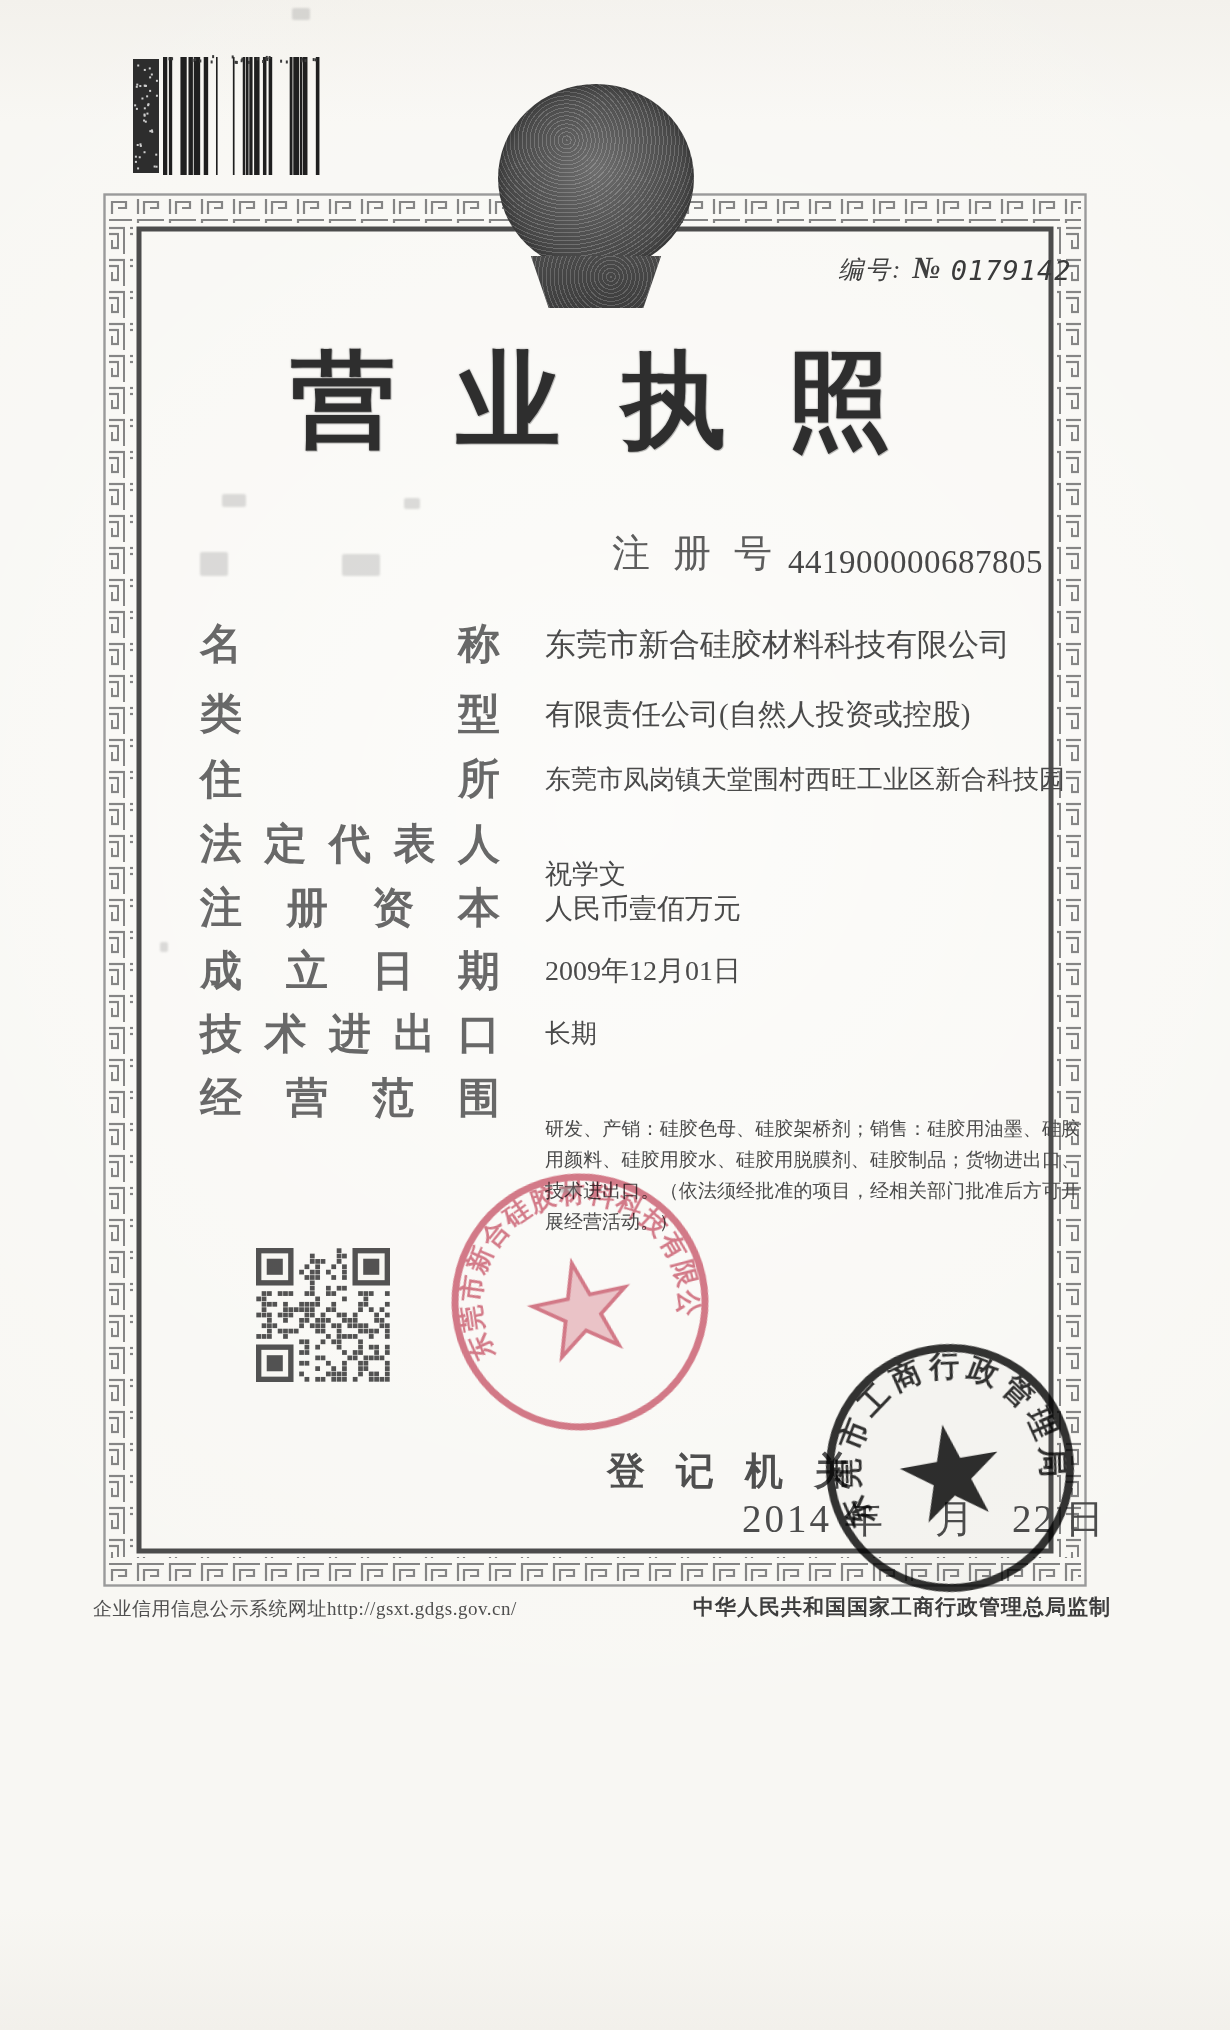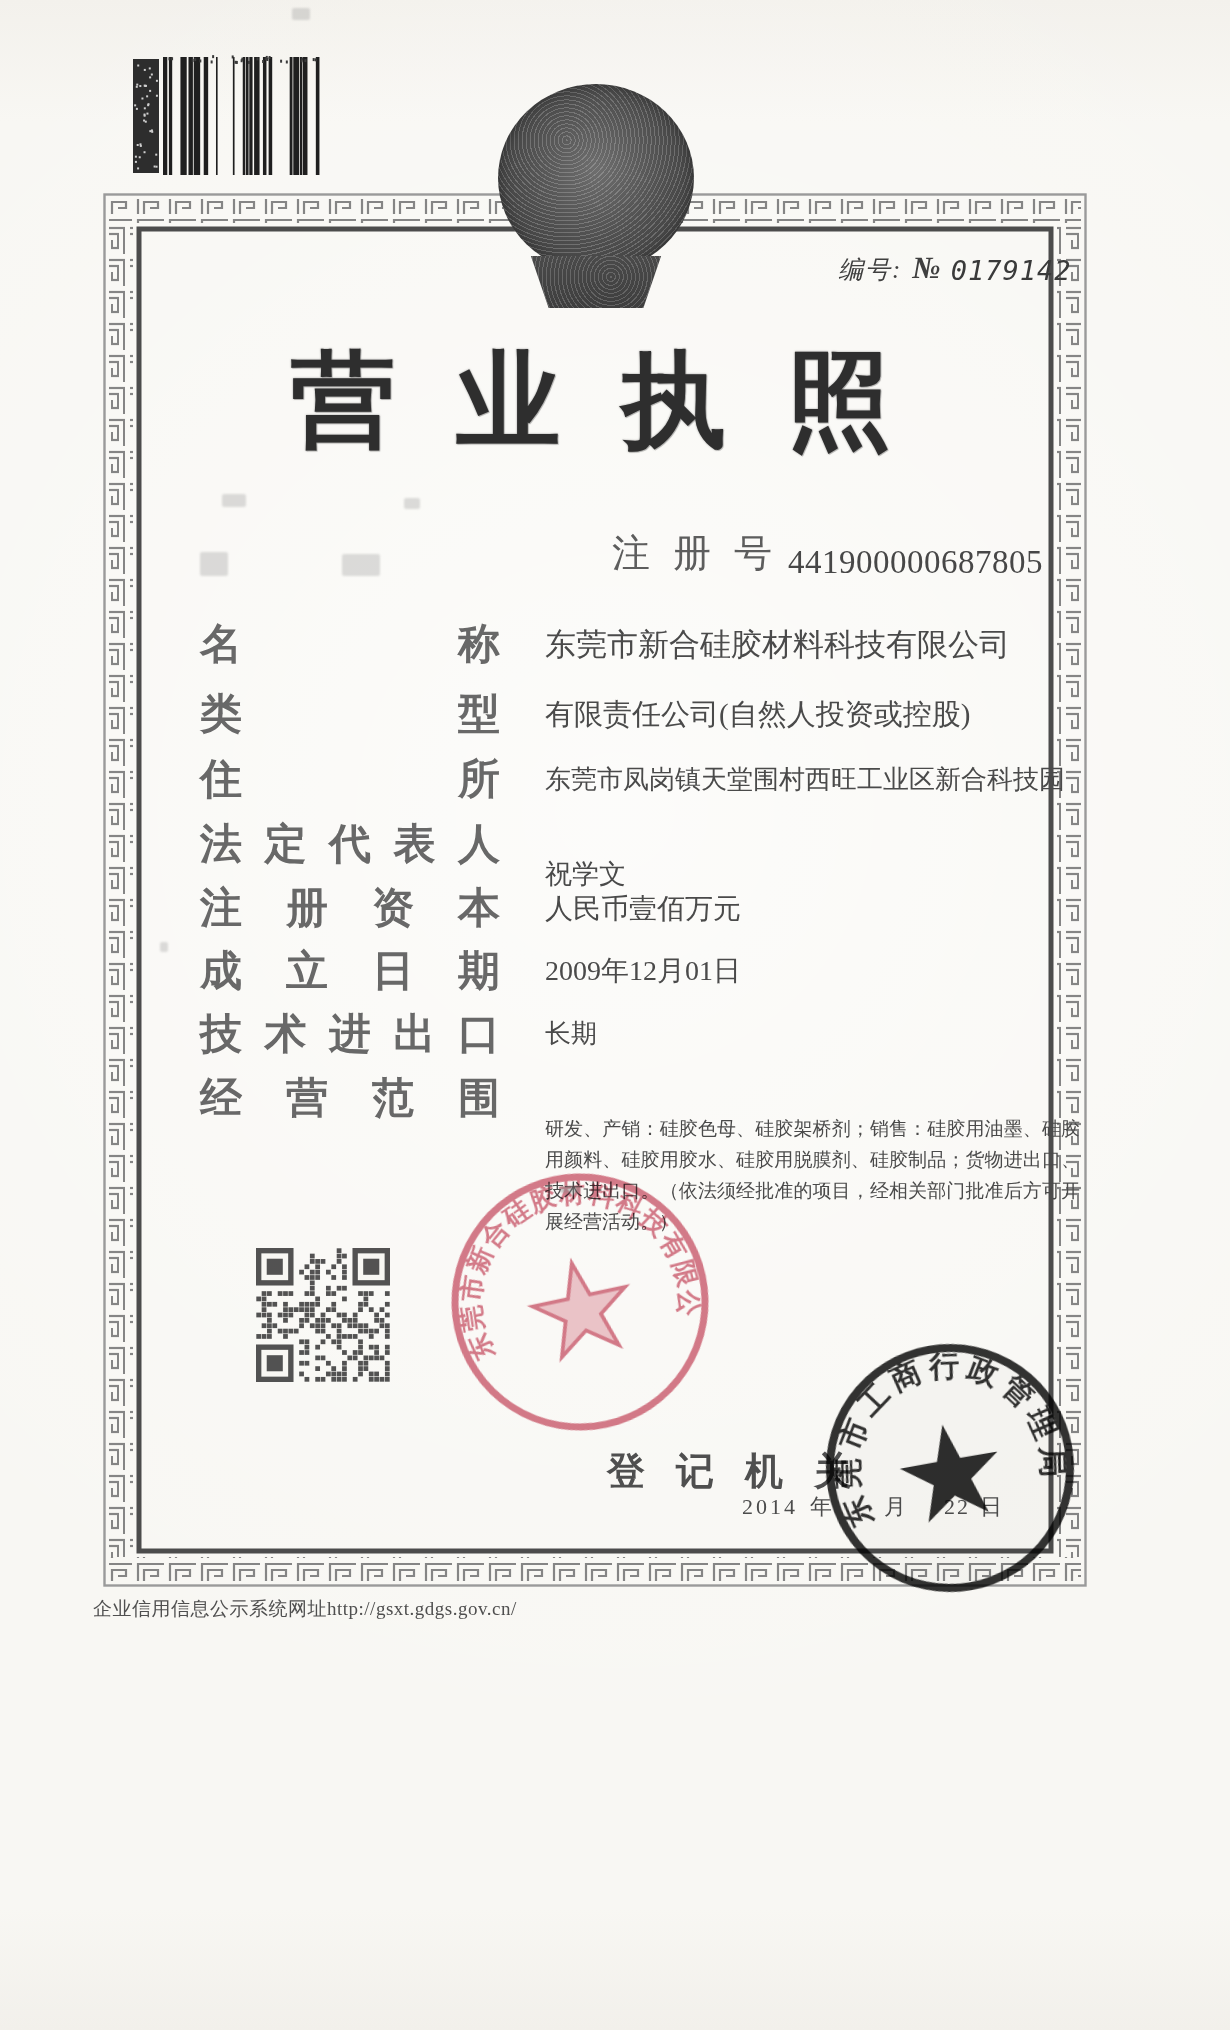--- a/index.html
+++ b/index.html
@@ -59,21 +59,21 @@
     font-size:42px;color:#686868;font-family:"Liberation Serif", serif;font-weight:600;
     text-align:justify;text-align-last:justify;filter:blur(.2px);
   }
   .row .val{position:absolute;left:545px;width:530px;color:#4a4a4a;font-family:"Liberation Serif", serif;}
   
   .registrar-label{
     position:absolute;left:607px;top:1446px;width:245px;font-size:38px;color:#4f4f4f;font-weight:600;
     font-family:Liberation Serif, serif;text-align:justify;text-align-last:justify;
   }
   .reg-date{position:absolute;left:742px;top:1492px;display:flex;align-items:baseline;
-    font-size:22px;color:#4c4c4c;font-family:"Liberation Serif", serif;}
+    font-size:39px;color:#4c4c4c;font-family:"Liberation Serif", serif;}
   .reg-date .y{letter-spacing:3px;}
   .reg-date .u1{margin-left:12px;}
   .reg-date .u2{margin-left:52px;}
   .reg-date .d{margin-left:38px;letter-spacing:2px;}
   .reg-date .u3{margin-left:10px;}
   
   .seal{position:absolute;mix-blend-mode:multiply;}
   .seal-company{left:440px;top:1162px;width:280px;height:280px;transform:rotate(-12deg);opacity:.82;filter:blur(.4px);}
   .seal-registrar{left:812px;top:1330px;width:276px;height:276px;transform:rotate(-10deg);opacity:.9;filter:blur(.3px);}
   
@@ -483,20 +483,21 @@
         <path id="rsArc" d="M 54.6,176.9 A 92,92 0 1 1 221.4,176.9" fill="none"></path>
       </defs>
     <circle cx="138" cy="138" r="120" fill="rgba(0,0,0,0.02)" stroke="#1c1c1c" stroke-width="8"></circle>
     <polygon points="0,-52 11.8,-16.2 49.5,-16.1 19,6.2 30.6,42.1 0,20 -30.6,42.1 -19,6.2 -49.5,-16.1 -11.8,-16.2" transform="translate(138,146)" fill="#171717"></polygon>
     <text font-size="30" fill="#1a1a1a" letter-spacing="6" font-family="Liberation Serif, serif" font-weight="700">
       <textPath href="#rsArc">东莞市工商行政管理局</textPath>
     </text>
   </svg>
 
   <div class="footer-left">企业信用信息公示系统网址http://gsxt.gdgs.gov.cn/</div>
+  <div class="footer-right">中华人民共和国国家工商行政管理总局监制</div>
 
   <div class="artifact" style="left:222px;top:494px;width:24px;height:13px"></div>
   <div class="artifact" style="left:404px;top:498px;width:16px;height:11px"></div>
   <div class="artifact" style="left:200px;top:552px;width:28px;height:24px"></div>
   <div class="artifact" style="left:342px;top:554px;width:38px;height:22px"></div>
   <div class="artifact" style="left:560px;top:1186px;width:20px;height:7px;opacity:.45"></div>
   <div class="artifact" style="left:160px;top:942px;width:8px;height:10px"></div>
   <div class="artifact" style="left:292px;top:8px;width:18px;height:12px"></div>
 
 </div>

